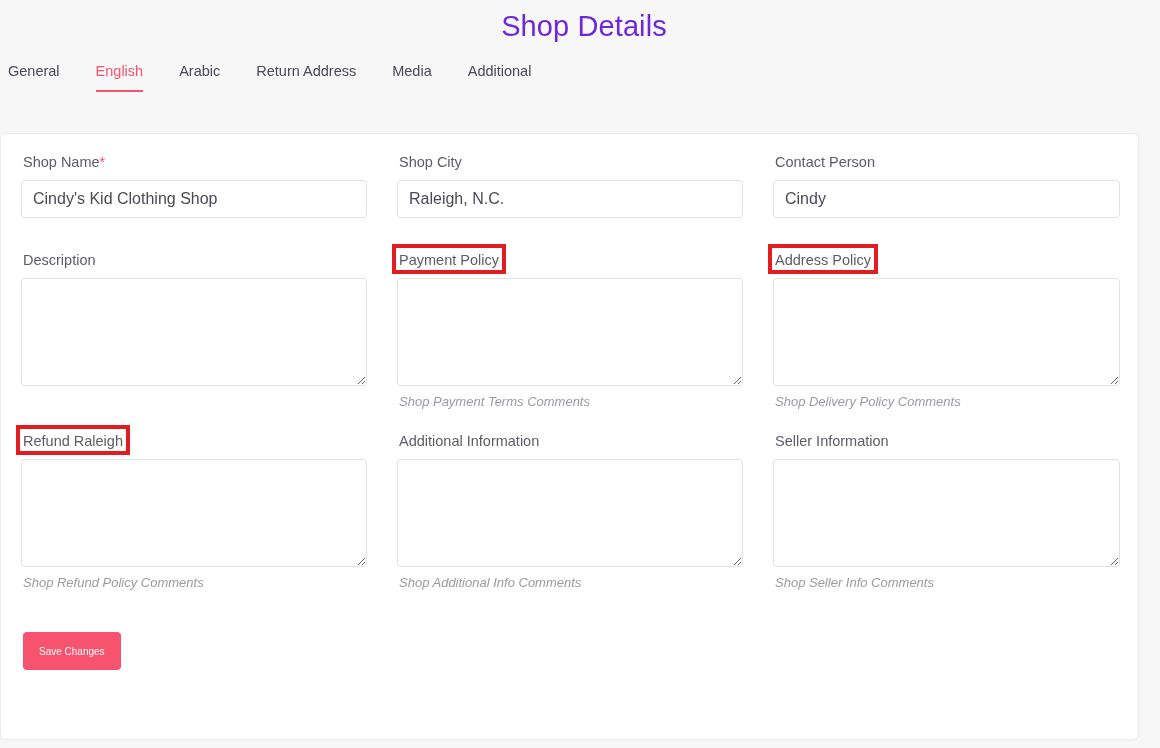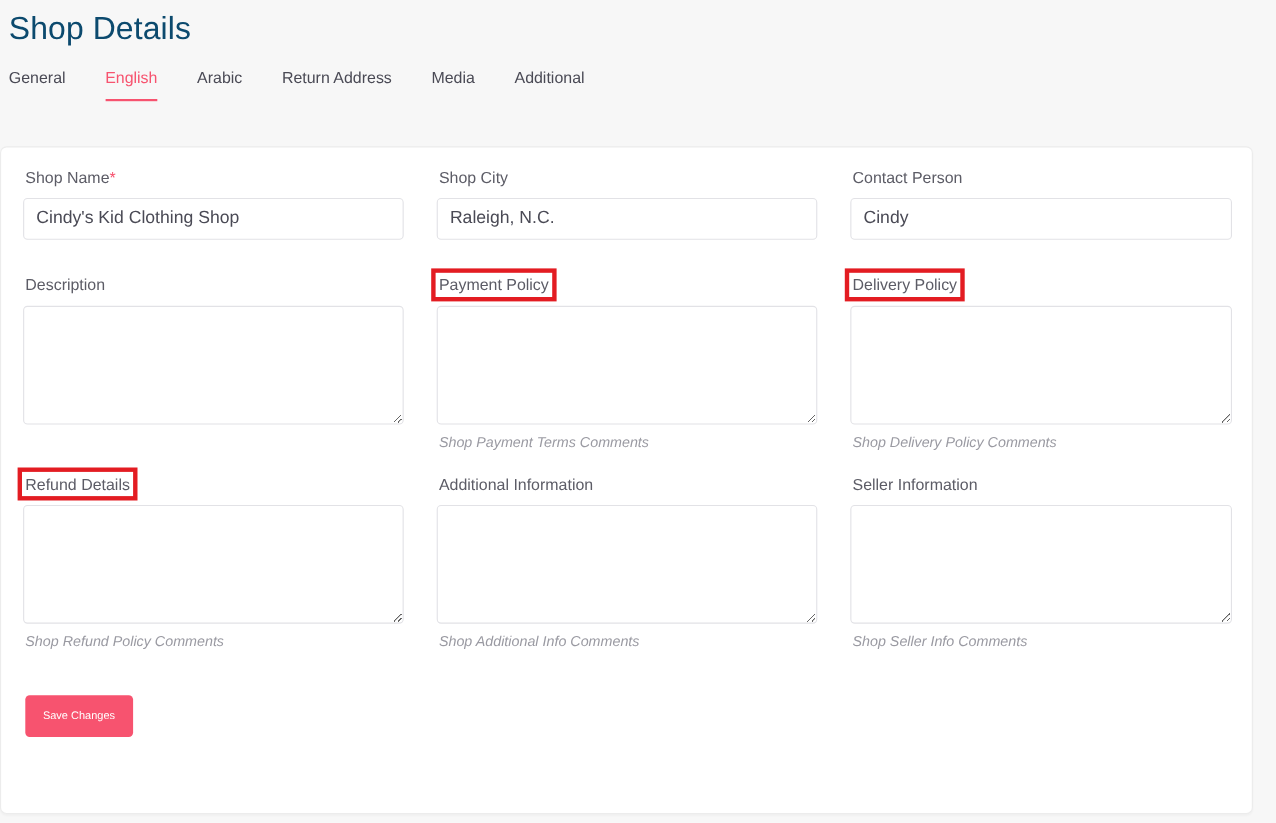--- a/index.html
+++ b/index.html
@@ -13,25 +13,26 @@
     background: #f7f7f7;
     font-family: "Liberation Sans", sans-serif;
     color: #4a4a55;
     overflow: hidden;
   }
 
   
   #page-title {
     font-size: 29px;
     font-weight: 400;
-    color: #0c4a6e;
+    color: #6d28d9;
     letter-spacing: 0.1px;
     margin: 0;
     padding: 6px 0 0 8px;
     line-height: 40px;
+    text-align: center;
   }
 
   
   #tabbar {
     display: flex;
     align-items: flex-end;
     gap: 4px;
     padding: 16px 0 0 8px;
     height: 46px;
   }
@@ -203,31 +204,31 @@
       <div class="helper"></div>
     </div>
     <div class="spacer"></div>
     <div class="field">
       <label class="field-label"><span class="annotated" style="--ann: #e31c22;"><span>Payment Policy</span></span></label>
       <textarea class="area" style=""></textarea>
       <div class="helper">Shop Payment Terms Comments</div>
     </div>
     <div class="spacer"></div>
     <div class="field">
-      <label class="field-label"><span class="annotated" style="--ann: #e31c22;"><span>Delivery Policy</span></span></label>
+      <label class="field-label"><span class="annotated" style="--ann: #e31c22;"><span>Address Policy</span></span></label>
       <textarea class="area" style=""></textarea>
       <div class="helper">Shop Delivery Policy Comments</div>
     </div>
   </div>
 
   <div class="row-gap-2"></div>
 
   <div class="grid">
     <div class="field">
-      <label class="field-label"><span class="annotated" style="--ann: #e31c22;"><span>Refund Details</span></span></label>
+      <label class="field-label"><span class="annotated" style="--ann: #e31c22;"><span>Refund Raleigh</span></span></label>
       <textarea class="area" style=""></textarea>
       <div class="helper">Shop Refund Policy Comments</div>
     </div>
     <div class="spacer"></div>
     <div class="field">
       <label class="field-label">Additional Information</label>
       <textarea class="area" style=""></textarea>
       <div class="helper">Shop Additional Info Comments</div>
     </div>
     <div class="spacer"></div>

